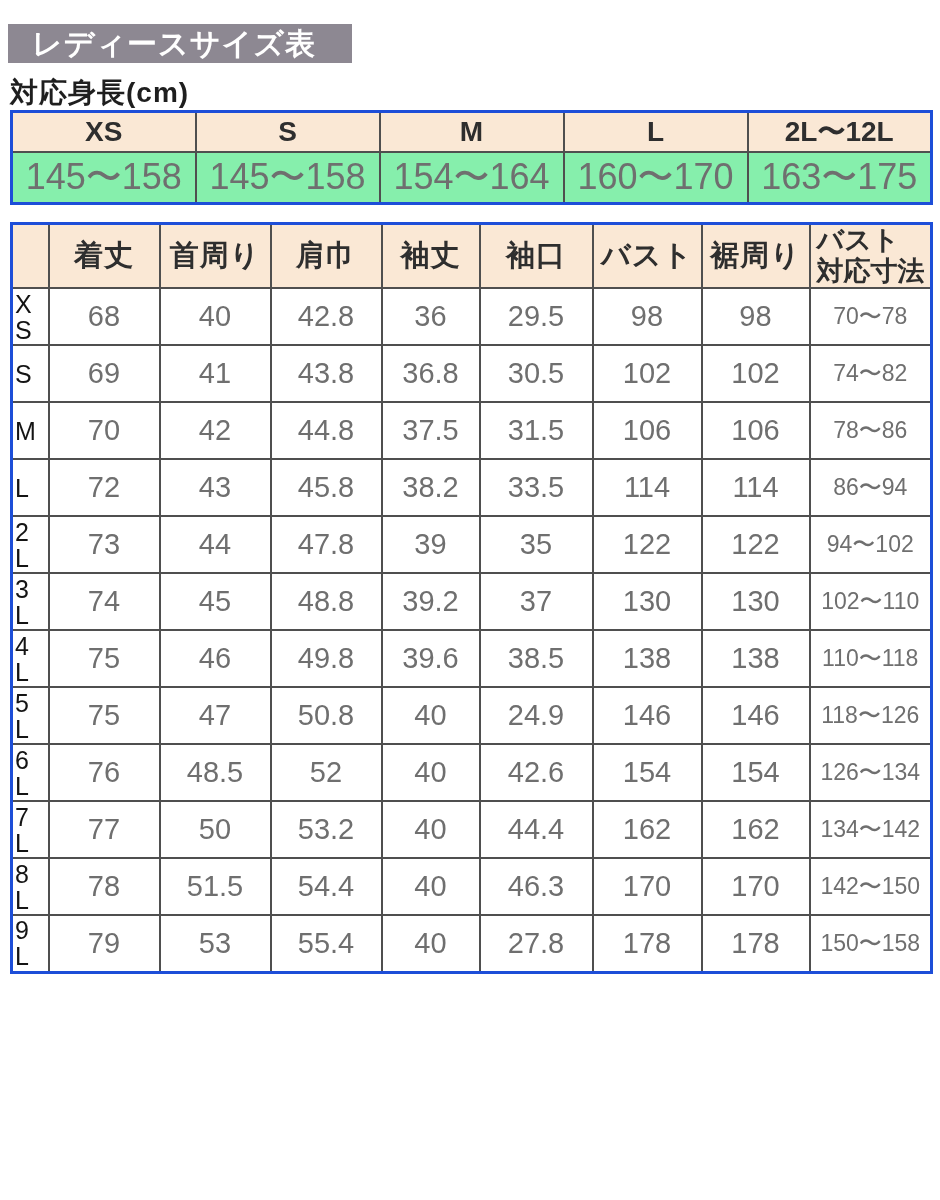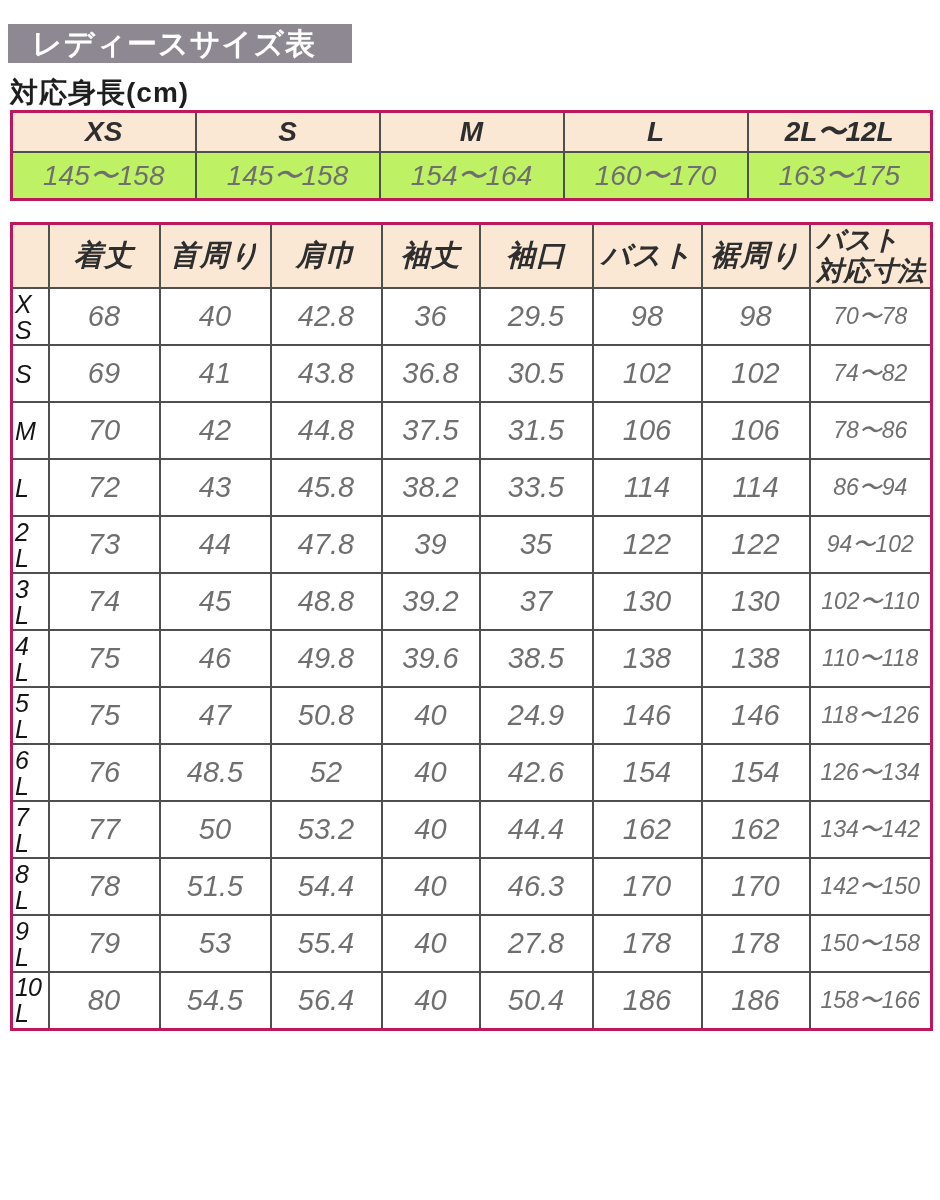--- a/index.html
+++ b/index.html
@@ -33,22 +33,21 @@
     left: 10px;
     top: 74px;
     font-size: 28px;
     font-weight: bold;
     color: #1E1E1E;
     letter-spacing: 1px;
   }
   table {
     border-collapse: collapse;
     table-layout: fixed;
-    border: 3px solid #be185d;
-    font-style: italic;
+    border: 3px solid #1d4ed8;
   }
   th, td {
     border: 2px solid #4F4F4F;
     text-align: center;
     padding: 0;
     overflow: hidden;
   }
   
   .height-table {
     position: absolute;
@@ -58,23 +57,23 @@
   }
   .height-table col { width: 184px; }
   .height-table thead th {
     background: #FAE8D5;
     height: 33px;
     font-size: 28px;
     font-weight: bold;
     color: #2E2E2E;
   }
   .height-table tbody td {
-    background: #bef264;
+    background: #86efac;
     height: 45px;
-    font-size: 28px;
+    font-size: 36px;
     color: #6F6F6F;
   }
   
   .size-table {
     position: absolute;
     left: 10px;
     top: 222px;
     width: 920px;
   }
   .size-table .c0 { width: 37px; }
@@ -316,26 +315,14 @@
 L</th>
         <td>79</td>
         <td>53</td>
         <td>55.4</td>
         <td>40</td>
         <td>27.8</td>
         <td>178</td>
         <td>178</td>
         <td>150〜158</td>
       </tr>
-      <tr>
-        <th>10
-L</th>
-        <td>80</td>
-        <td>54.5</td>
-        <td>56.4</td>
-        <td>40</td>
-        <td>50.4</td>
-        <td>186</td>
-        <td>186</td>
-        <td>158〜166</td>
-      </tr>
     </tbody>
 </table>
 
 </body></html>

